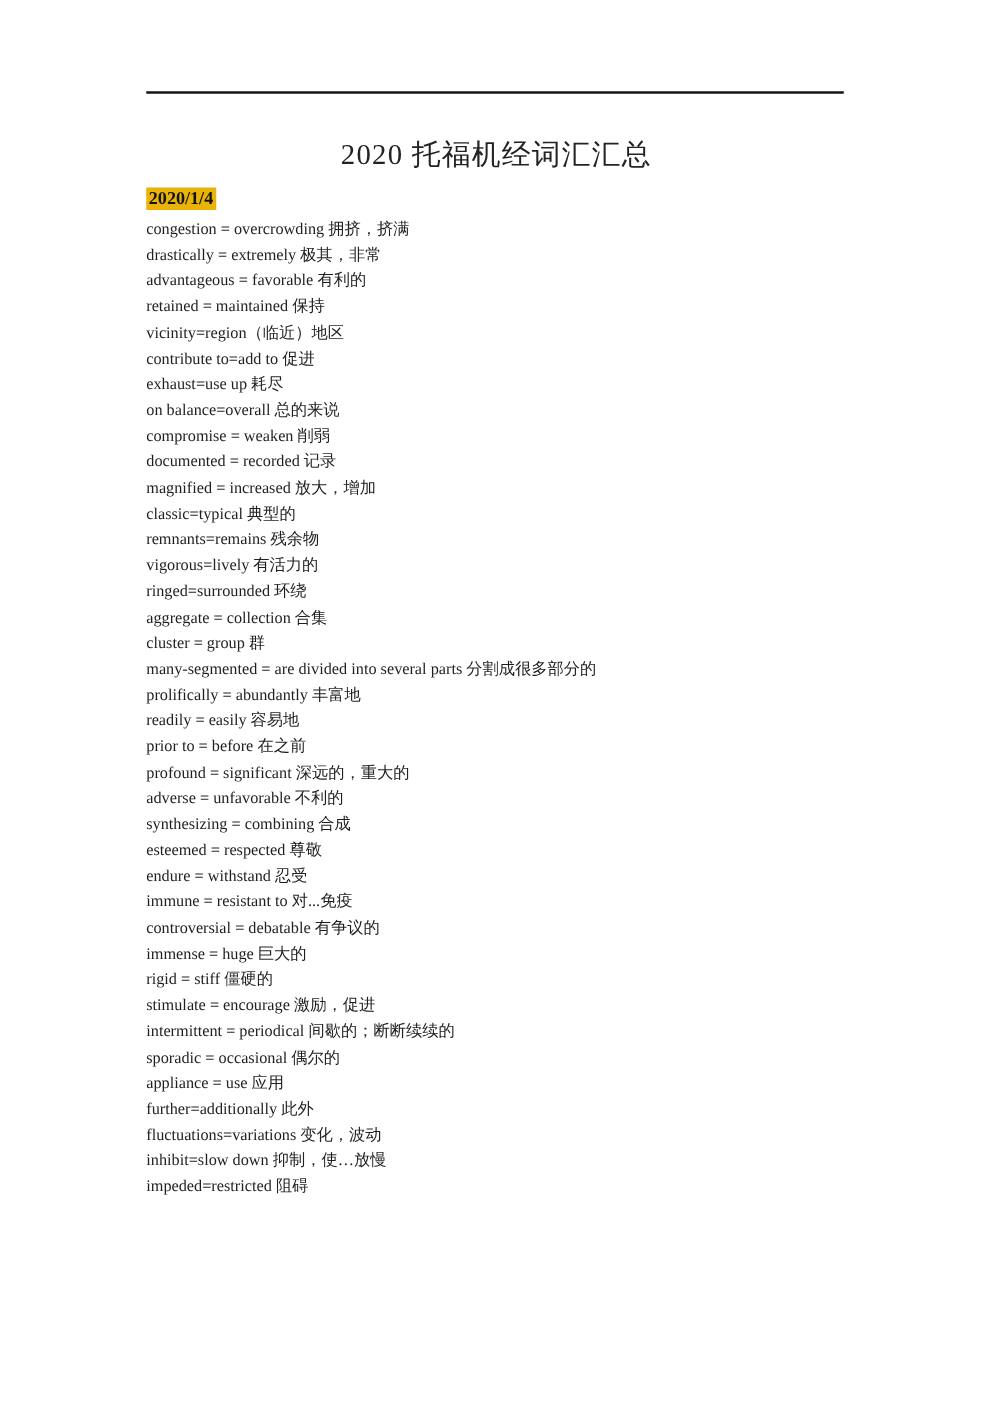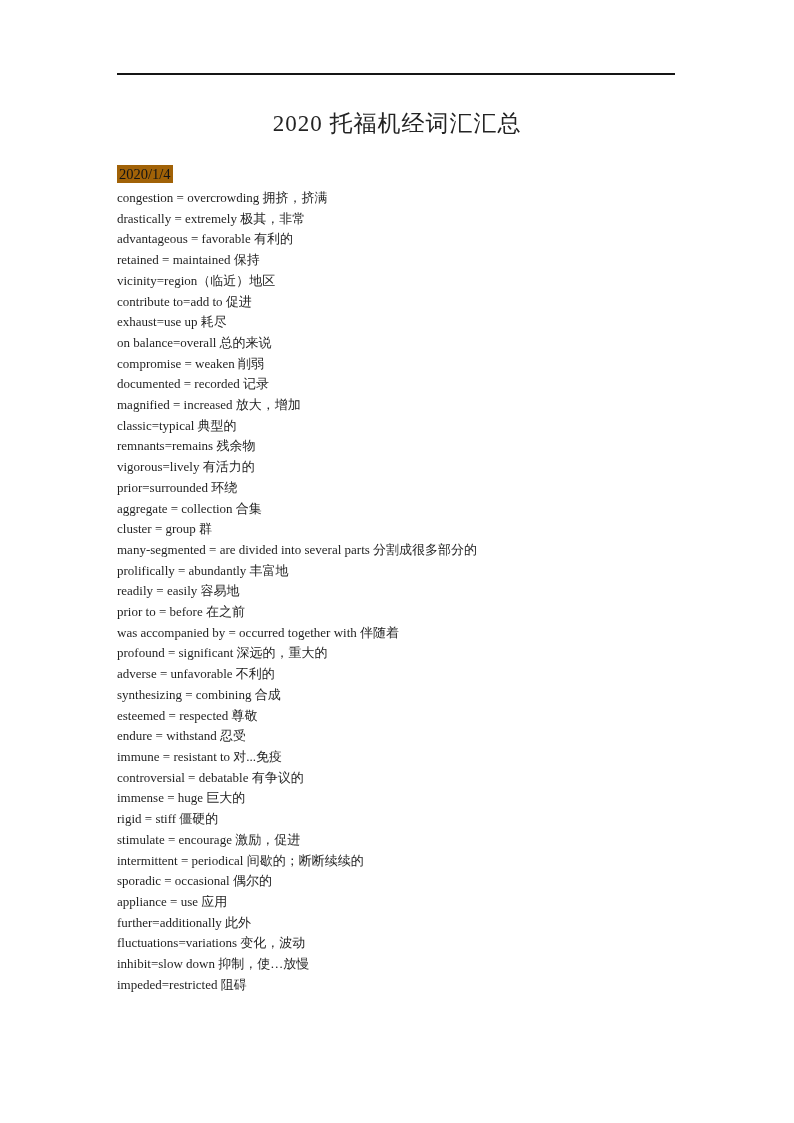--- a/index.html
+++ b/index.html
@@ -34,27 +34,27 @@
     font-size: 23px;
     font-weight: 400;
     letter-spacing: 1px;
     line-height: 36px;
     text-align: center;
     color: #232323;
     white-space: nowrap;
   }
   .date-badge {
     display: inline-block;
-    margin-top: 23px;
+    margin-top: 8px;
     padding: 0 2px;
     font-size: 14.5px;
-    font-weight: 400;
+    font-weight: 700;
     line-height: 18px;
     color: #141414;
-    background: #a16207;
+    background: #eab308;
   }
   .vocab-list {
     margin-top: 5px;
   }
   .entry {
     font-size: 13px;
     line-height: 20.7px;
     white-space: pre;
     color: #1f1f1f;
   }
@@ -79,28 +79,27 @@
       <div class="entry">vicinity=region（临近）地区</div>
       <div class="entry">contribute to=add to 促进</div>
       <div class="entry">exhaust=use up 耗尽</div>
       <div class="entry">on balance=overall 总的来说</div>
       <div class="entry">compromise = weaken 削弱</div>
       <div class="entry">documented = recorded 记录</div>
       <div class="entry">magnified = increased 放大，增加</div>
       <div class="entry">classic=typical 典型的</div>
       <div class="entry">remnants=remains 残余物</div>
       <div class="entry">vigorous=lively 有活力的</div>
-      <div class="entry">prior=surrounded 环绕</div>
+      <div class="entry">ringed=surrounded 环绕</div>
       <div class="entry">aggregate = collection 合集</div>
       <div class="entry">cluster = group 群</div>
       <div class="entry">many-segmented = are divided into several parts 分割成很多部分的</div>
       <div class="entry">prolifically = abundantly 丰富地</div>
       <div class="entry">readily = easily 容易地</div>
       <div class="entry">prior to = before 在之前</div>
-      <div class="entry">was accompanied by = occurred together with 伴随着</div>
       <div class="entry">profound = significant 深远的，重大的</div>
       <div class="entry">adverse = unfavorable 不利的</div>
       <div class="entry">synthesizing = combining 合成</div>
       <div class="entry">esteemed = respected 尊敬</div>
       <div class="entry">endure = withstand 忍受</div>
       <div class="entry">immune = resistant to 对...免疫</div>
       <div class="entry">controversial = debatable 有争议的</div>
       <div class="entry">immense = huge 巨大的</div>
       <div class="entry">rigid = stiff 僵硬的</div>
       <div class="entry">stimulate = encourage 激励，促进</div>

